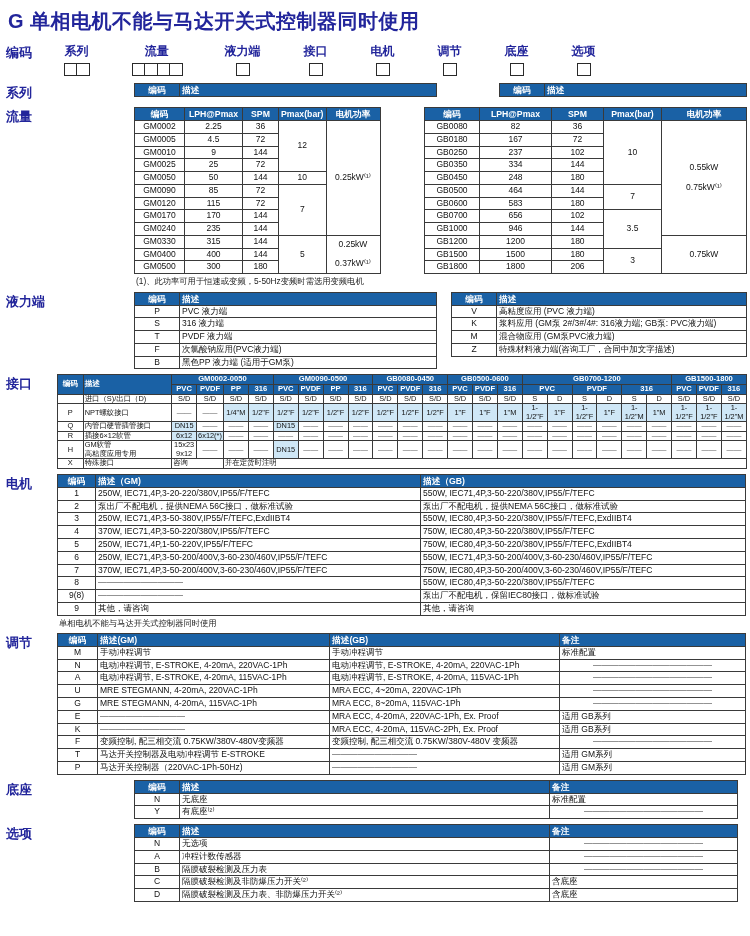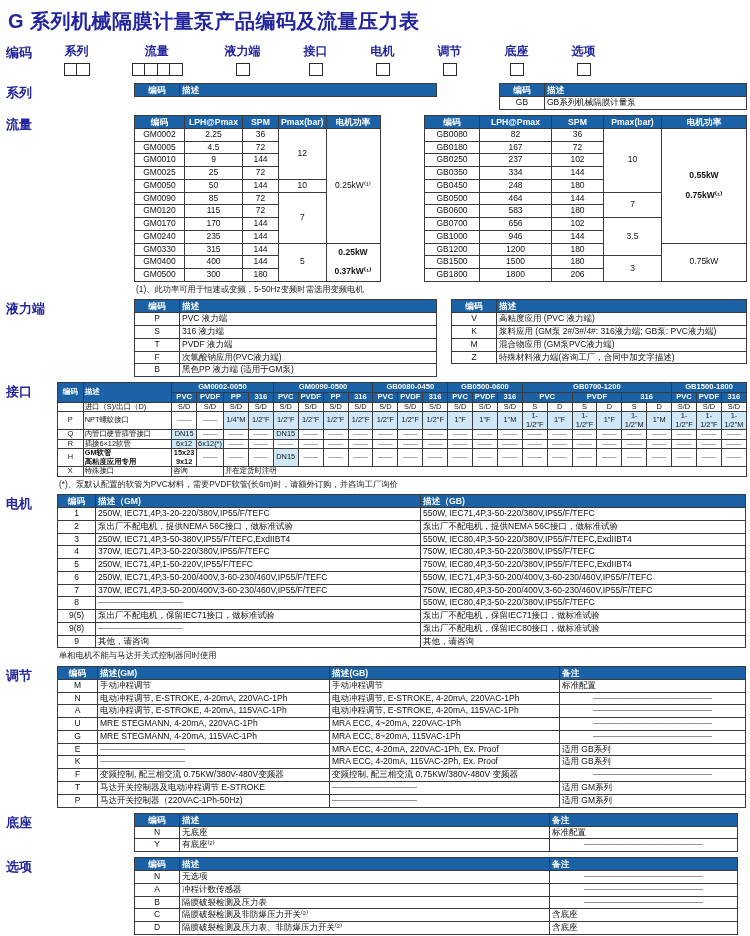--- a/index.html
+++ b/index.html
@@ -25,32 +25,32 @@
   .boxes { display:flex; justify-content:center; }
   .box { width:14px; height:13px; border:1.6px solid #2a2a2a; background:#fff; margin-right:-1.6px; }
 
   table { border-collapse:collapse; table-layout:fixed; background:#fff; }
   .tbl { border:1.6px solid #3a3a3a; }
   .tbl td { border:1px solid #3a3a3a; font-size:8.5px; padding:1px 2px; text-align:center;
             vertical-align:middle; line-height:1.15; overflow:hidden; }
   .tbl td.h { background:#1a61a5; color:#fff; font-weight:bold; font-size:8.7px; }
   .tbl td.left { text-align:left; }
   .tbl td.sh { background:#cfe7f6; }
-  .tbl td.pre { white-space:pre-line;font-weight:bold; }
+  .tbl td.pre { white-space:pre-line; }
   .tbl td.d { color:#555; white-space:nowrap; }
   .itf td { font-size:7.4px; padding:0 1px; }
   .itf td.h { font-size:7.6px; }
   .note { font-size:8.3px; color:#222; margin:2px 0 0 2px; line-height:1.25; }
 </style>
 </head>
 <body>
 
 <div class="page">
 
-  <h1>G 系列机械隔膜计量泵产品编码及流量压力表</h1>
+  <h1>G 单相电机不能与马达开关式控制器同时使用</h1>
 
   <div class="coding-row">
     <div class="sec-label">编码</div>
     <div class="code-groups" id="coding-groups">
         <div class="code-group">
           <div class="glabel">系列</div>
           <div class="boxes">
             <div class="box"></div>
             <div class="box"></div>
           </div>
@@ -120,24 +120,20 @@
       </table>
       <table class="tbl">
         <colgroup>
             <col style="width:45px">
             <col style="width:202px">
           </colgroup>
         <tbody>
             <tr>
               <td class="h">编码</td>
               <td class="h left">描述</td>
-            </tr>
-            <tr>
-              <td>GB</td>
-              <td class="left">GB系列机械隔膜计量泵</td>
             </tr>
           </tbody>
       </table>
     </div>
   </section>
 
   <section class="sec indent-wide">
     <div class="sec-label">流量</div>
     <div class="sec-body pair">
       <div>
@@ -586,21 +582,20 @@
               <td class="d">——</td>
             </tr>
             <tr>
               <td>X</td>
               <td class="left">特殊接口</td>
               <td colspan="2" class="left">咨询</td>
               <td colspan="21" class="left">并在定货时注明</td>
             </tr>
           </tbody>
       </table>
-      <div class="note">(*)、泵默认配置的软管为PVC材料，需要PVDF软管(长6m)时，请额外订购，并咨询工厂询价</div>
     </div>
   </section>
 
   <section class="sec indent-narrow">
     <div class="sec-label">电机</div>
     <div class="sec-body">
       <table class="tbl">
         <colgroup>
             <col style="width:38px">
             <col style="width:325px">
@@ -644,25 +639,20 @@
             </tr>
             <tr>
               <td>7</td>
               <td class="left">370W, IEC71,4P,3-50-200/400V,3-60-230/460V,IP55/F/TEFC</td>
               <td class="left">750W, IEC80,4P,3-50-200/400V,3-60-230/460V,IP55/F/TEFC</td>
             </tr>
             <tr>
               <td>8</td>
               <td class="left d">——————————</td>
               <td class="left">550W, IEC80,4P,3-50-220/380V,IP55/F/TEFC</td>
-            </tr>
-            <tr>
-              <td>9(5)</td>
-              <td class="left">泵出厂不配电机，保留IEC71接口，做标准试验</td>
-              <td class="left">泵出厂不配电机，保留IEC71接口，做标准试验</td>
             </tr>
             <tr>
               <td>9(8)</td>
               <td class="left d">——————————</td>
               <td class="left">泵出厂不配电机，保留IEC80接口，做标准试验</td>
             </tr>
             <tr>
               <td>9</td>
               <td class="left">其他，请咨询</td>
               <td class="left">其他，请咨询</td>

